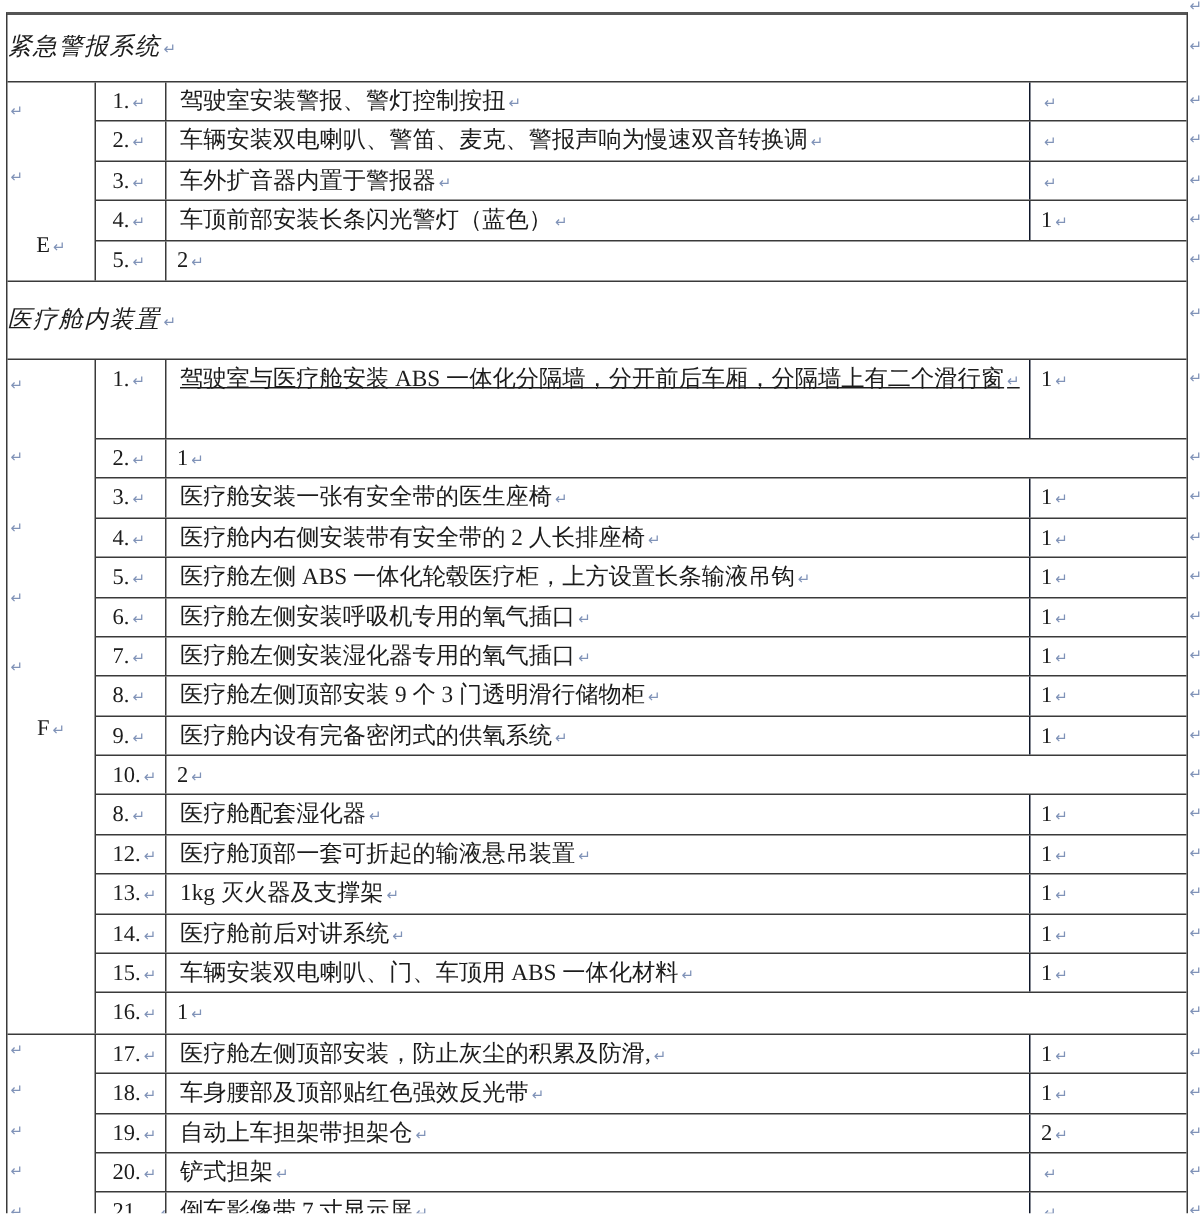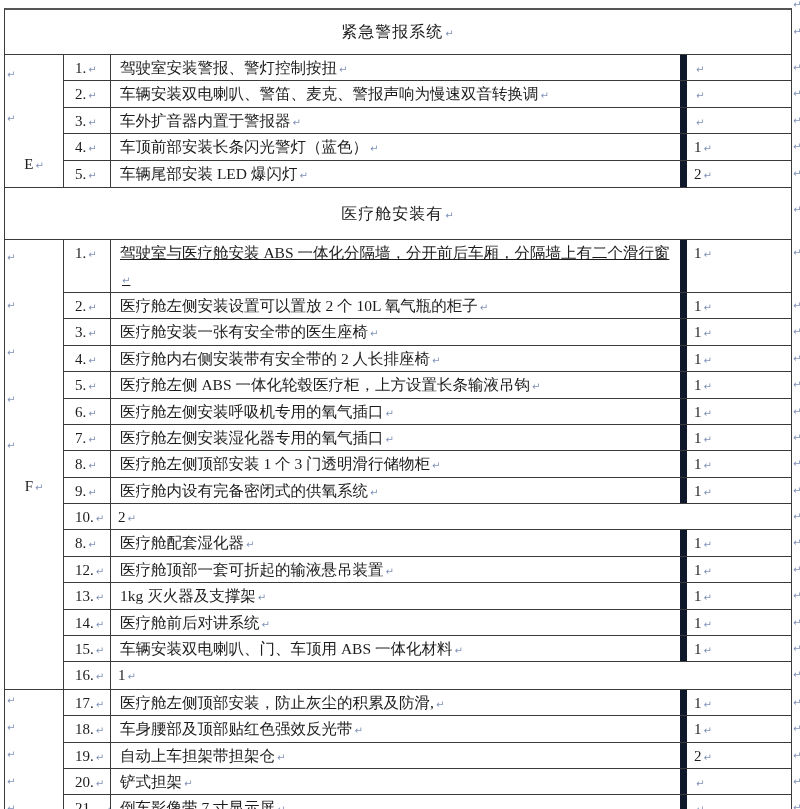--- a/index.html
+++ b/index.html
@@ -8,22 +8,22 @@
     position:relative; width:800px; height:809px; overflow:hidden;
     background:#ffffff; font-family:"Liberation Serif","DejaVu Serif",serif;
     color:#1c1c1c;
   }
   .doc-table {
     position:absolute; left:4px; top:8px; width:788px;
     border:1px solid #3a3a3a; border-top:2px solid #555555;
     background:#ffffff;
   }
   .hrow {
-    position:relative; text-align:center; font-size:16px;
-    border-bottom:1px solid #3a3a3a; letter-spacing:1px;
+    position:relative; font-size:16px;
+    border-bottom:1px solid #3a3a3a; letter-spacing:1px;font-style:italic;
   }
   .hrow.h1 { height:45px; line-height:44px; }
   .hrow.h2 { height:52px; line-height:51px; }
   .group { display:flex; border-bottom:1px solid #3a3a3a; }
   .group.last { border-bottom:none; }
   .label-cell {
     position:relative; width:59px; border-right:1px solid #3a3a3a;
     font-size:15px; flex:0 0 59px;
   }
   .label-letter {
@@ -35,21 +35,21 @@
     border-bottom:1px solid #3a3a3a; font-size:15.5px;
   }
   .trow:last-child { border-bottom:none; }
   .trow.tall { height:53px; }
   .c-num {
     flex:0 0 47px; width:47px; border-right:1px solid #3a3a3a;
     padding-left:11px; font-size:15px; line-height:26px; overflow:hidden;
     white-space:nowrap;
   }
   .c-desc {
-    flex:1 1 auto; border-right:7px solid #0f172a;
+    flex:1 1 auto; border-right:1px solid #0f172a;
     padding:0 2px 0 9px; line-height:26px; overflow:hidden;
   }
   .trow.tall .c-desc { line-height:26.5px;text-decoration:underline; }
   .c-qty {
     flex:0 0 104px; width:104px; padding-left:7px; font-size:15px;
     line-height:26px; overflow:hidden; white-space:nowrap;
   }
   .pmark {
     font-family:"DejaVu Sans",sans-serif; font-size:10px; color:#8093b8;
     margin-left:2px; vertical-align:baseline;
@@ -108,29 +108,28 @@
             <span class="rowend">↵</span>
           </div>
           <div class="trow">
             <span class="c-num"><span>4.</span><span class="pmark">↵</span></span>
             <span class="c-desc"><span>车顶前部安装长条闪光警灯（蓝色）</span><span class="pmark">↵</span></span>
             <span class="c-qty"><span>1</span><span class="pmark">↵</span></span>
             <span class="rowend">↵</span>
           </div>
           <div class="trow">
             <span class="c-num"><span>5.</span><span class="pmark">↵</span></span>
-            <span class="c-desc"><span>车辆尾部安装 LED 爆闪灯</span><span class="pmark">↵</span></span>
             <span class="c-qty"><span>2</span><span class="pmark">↵</span></span>
             <span class="rowend">↵</span>
           </div>
         </div>
     </div>
 
     <div class="hrow h2">
-      <span>医疗舱安装有</span><span class="pmark">↵</span>
+      <span>医疗舱内装置</span><span class="pmark">↵</span>
       <span class="rowend">↵</span>
     </div>
 
     <div class="group">
       <div class="label-cell">
           <span class="label-pmark" style="top: 13px;">↵</span>
           <span class="label-pmark" style="top: 61px;">↵</span>
           <span class="label-pmark" style="top: 108px;">↵</span>
           <span class="label-pmark" style="top: 155px;">↵</span>
           <span class="label-pmark" style="top: 201px;">↵</span>
@@ -138,21 +137,20 @@
         </div>
       <div class="rows">
           <div class="trow tall">
             <span class="c-num"><span>1.</span><span class="pmark">↵</span></span>
             <span class="c-desc"><span>驾驶室与医疗舱安装 ABS 一体化分隔墙，分开前后车厢，分隔墙上有二个滑行窗</span><span class="pmark">↵</span></span>
             <span class="c-qty"><span>1</span><span class="pmark">↵</span></span>
             <span class="rowend">↵</span>
           </div>
           <div class="trow">
             <span class="c-num"><span>2.</span><span class="pmark">↵</span></span>
-            <span class="c-desc"><span>医疗舱左侧安装设置可以置放 2 个 10L 氧气瓶的柜子</span><span class="pmark">↵</span></span>
             <span class="c-qty"><span>1</span><span class="pmark">↵</span></span>
             <span class="rowend">↵</span>
           </div>
           <div class="trow">
             <span class="c-num"><span>3.</span><span class="pmark">↵</span></span>
             <span class="c-desc"><span>医疗舱安装一张有安全带的医生座椅</span><span class="pmark">↵</span></span>
             <span class="c-qty"><span>1</span><span class="pmark">↵</span></span>
             <span class="rowend">↵</span>
           </div>
           <div class="trow">
@@ -174,21 +172,21 @@
             <span class="rowend">↵</span>
           </div>
           <div class="trow">
             <span class="c-num"><span>7.</span><span class="pmark">↵</span></span>
             <span class="c-desc"><span>医疗舱左侧安装湿化器专用的氧气插口</span><span class="pmark">↵</span></span>
             <span class="c-qty"><span>1</span><span class="pmark">↵</span></span>
             <span class="rowend">↵</span>
           </div>
           <div class="trow">
             <span class="c-num"><span>8.</span><span class="pmark">↵</span></span>
-            <span class="c-desc"><span>医疗舱左侧顶部安装 1 个 3 门透明滑行储物柜</span><span class="pmark">↵</span></span>
+            <span class="c-desc"><span>医疗舱左侧顶部安装 9 个 3 门透明滑行储物柜</span><span class="pmark">↵</span></span>
             <span class="c-qty"><span>1</span><span class="pmark">↵</span></span>
             <span class="rowend">↵</span>
           </div>
           <div class="trow">
             <span class="c-num"><span>9.</span><span class="pmark">↵</span></span>
             <span class="c-desc"><span>医疗舱内设有完备密闭式的供氧系统</span><span class="pmark">↵</span></span>
             <span class="c-qty"><span>1</span><span class="pmark">↵</span></span>
             <span class="rowend">↵</span>
           </div>
           <div class="trow">

